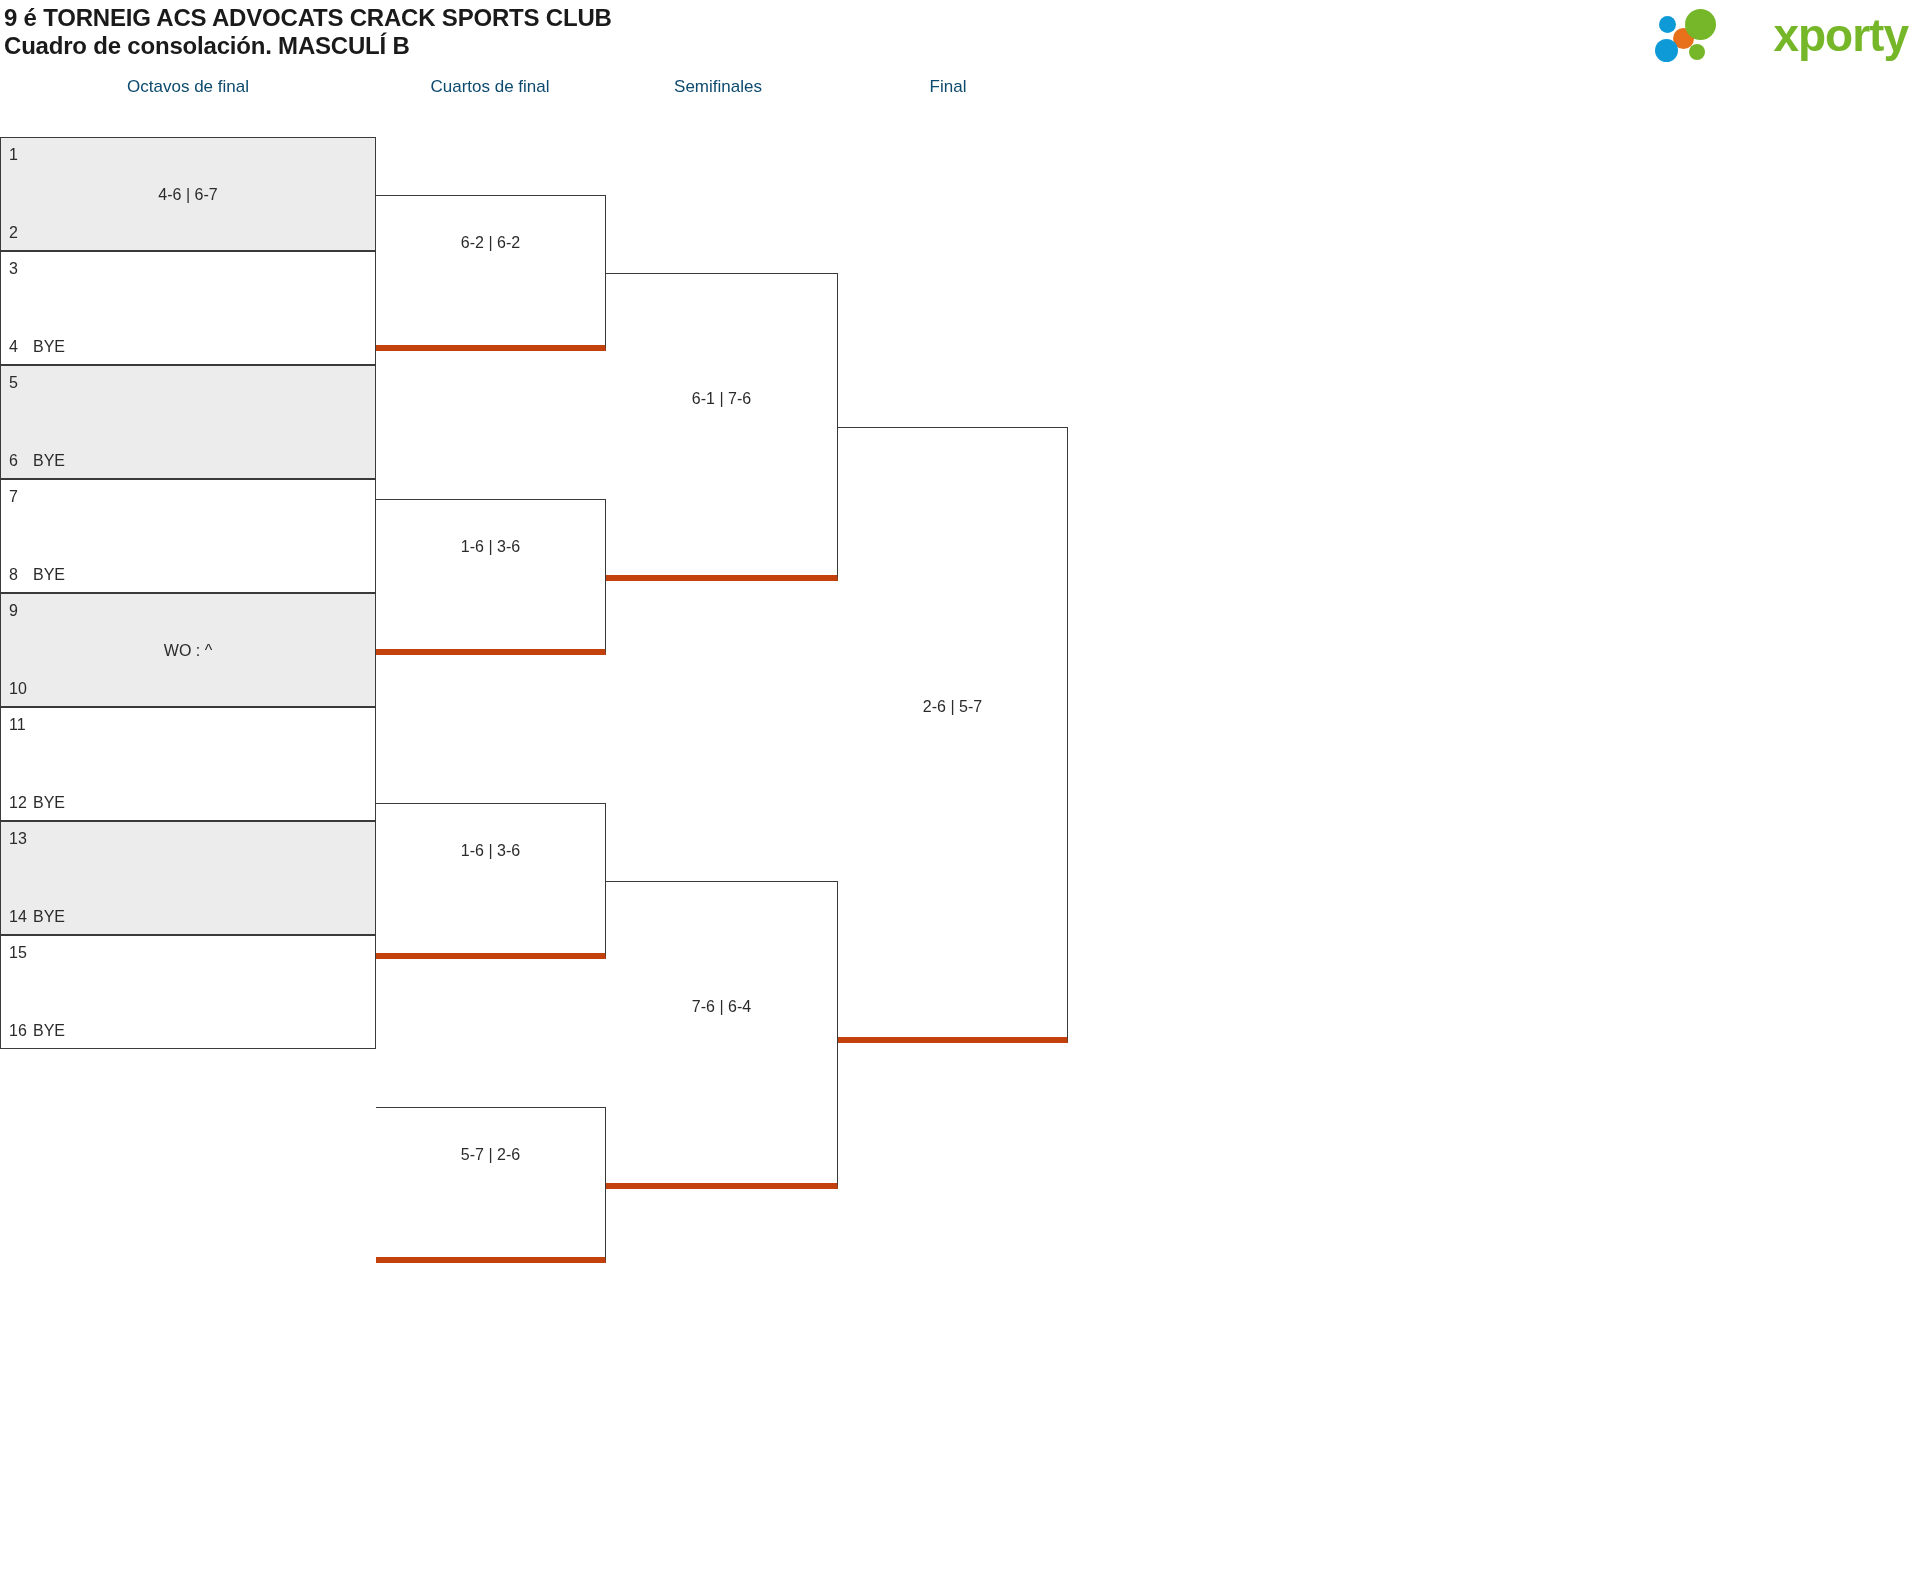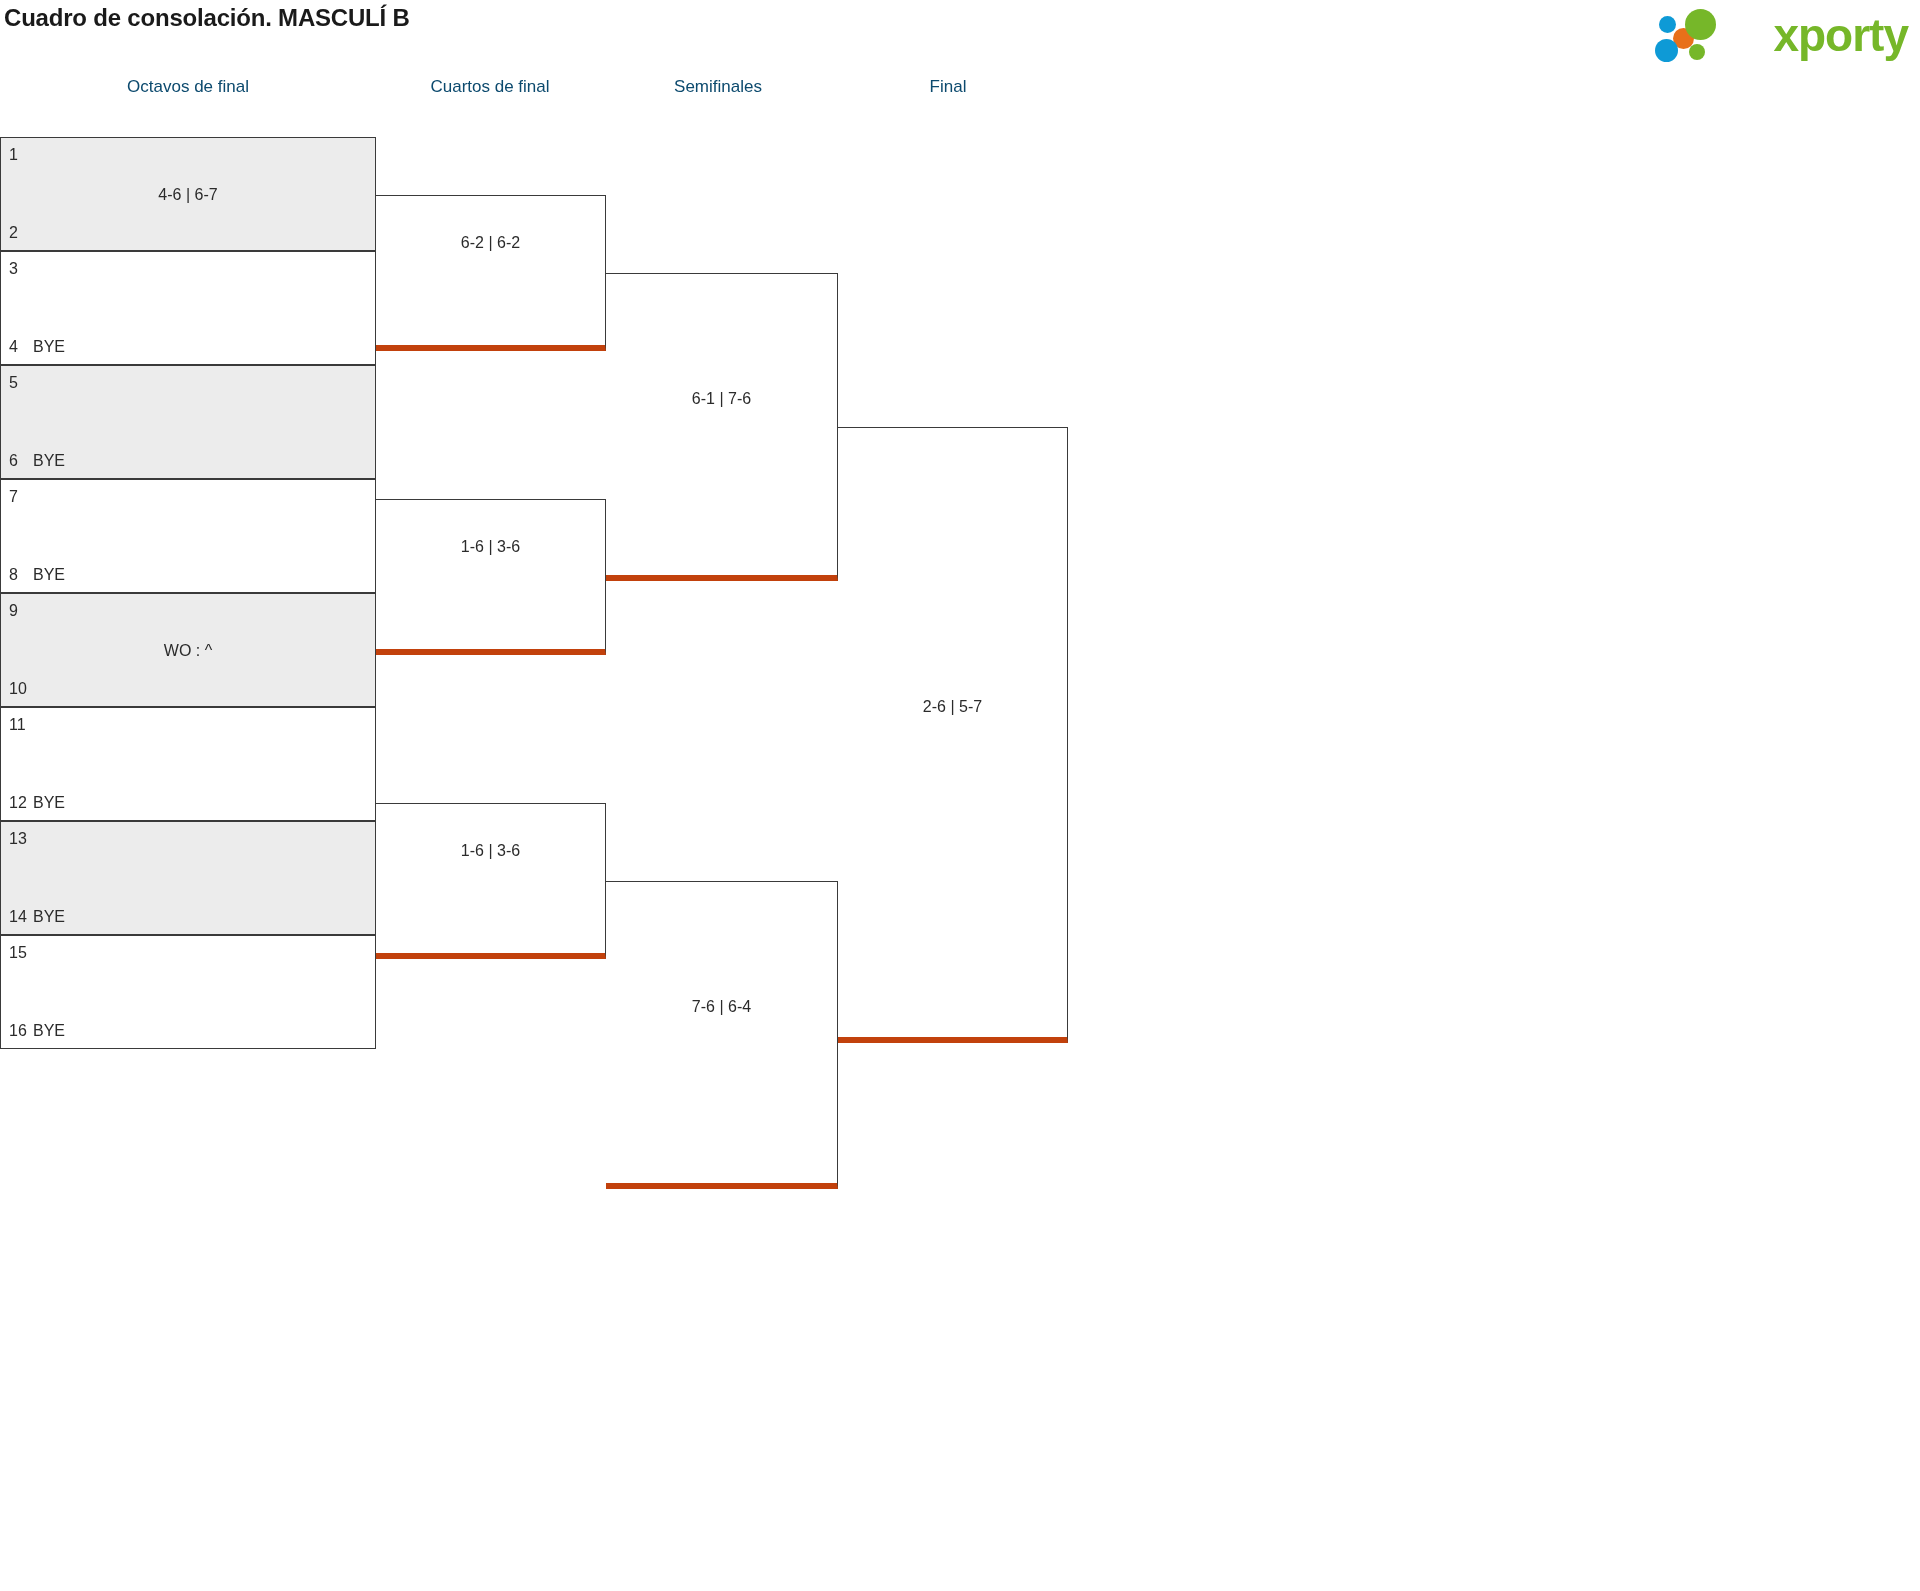--- a/index.html
+++ b/index.html
@@ -130,20 +130,21 @@
     font-size: 16px;
     line-height: 18px;
     color: #2b2b2b;
     white-space: nowrap;
   }
 </style>
 </head>
 <body>
 
 <div id="title-block">
+  <div class="title-line">9 é TORNEIG ACS ADVOCATS CRACK SPORTS CLUB</div>
   <div class="title-line">Cuadro de consolación. MASCULÍ B</div>
 </div>
 
 <div id="logo">
   <div id="logo-mark">
     <span class="dot" style="left:6px; top:10px; width:17px; height:17px; background:#0e9ad6;"></span>
     <span class="dot" style="left:20px; top:22px; width:21px; height:21px; background:#e8701a;"></span>
     <span class="dot" style="left:2px; top:33px; width:23px; height:23px; background:#0e9ad6;"></span>
     <span class="dot" style="left:32px; top:3px; width:31px; height:31px; background:#76b729;"></span>
     <span class="dot" style="left:36px; top:38px; width:16px; height:16px; background:#76b729;"></span>
@@ -240,20 +241,23 @@
 
   <div class="rbox" style="left:376px; top:195px; width:230px; height:156px;">
     <div class="rbox-score" style="top:38px;">6-2 | 6-2</div>
   </div>
   <div class="rbox" style="left:376px; top:499px; width:230px; height:156px;">
     <div class="rbox-score" style="top:38px;">1-6 | 3-6</div>
   </div>
   <div class="rbox" style="left:376px; top:803px; width:230px; height:156px;">
     <div class="rbox-score" style="top:38px;">1-6 | 3-6</div>
   </div>
+  <div class="rbox" style="left:376px; top:1107px; width:230px; height:156px;">
+    <div class="rbox-score" style="top:38px;">5-7 | 2-6</div>
+  </div>
 
   <div class="rbox" style="left:606px; top:273px; width:232px; height:308px;">
     <div class="rbox-score" style="top:116px;">6-1 | 7-6</div>
   </div>
   <div class="rbox" style="left:606px; top:881px; width:232px; height:308px;">
     <div class="rbox-score" style="top:116px;">7-6 | 6-4</div>
   </div>
 
   <div class="rbox" style="left:838px; top:427px; width:230px; height:616px;">
     <div class="rbox-score" style="top:270px;">2-6 | 5-7</div>

